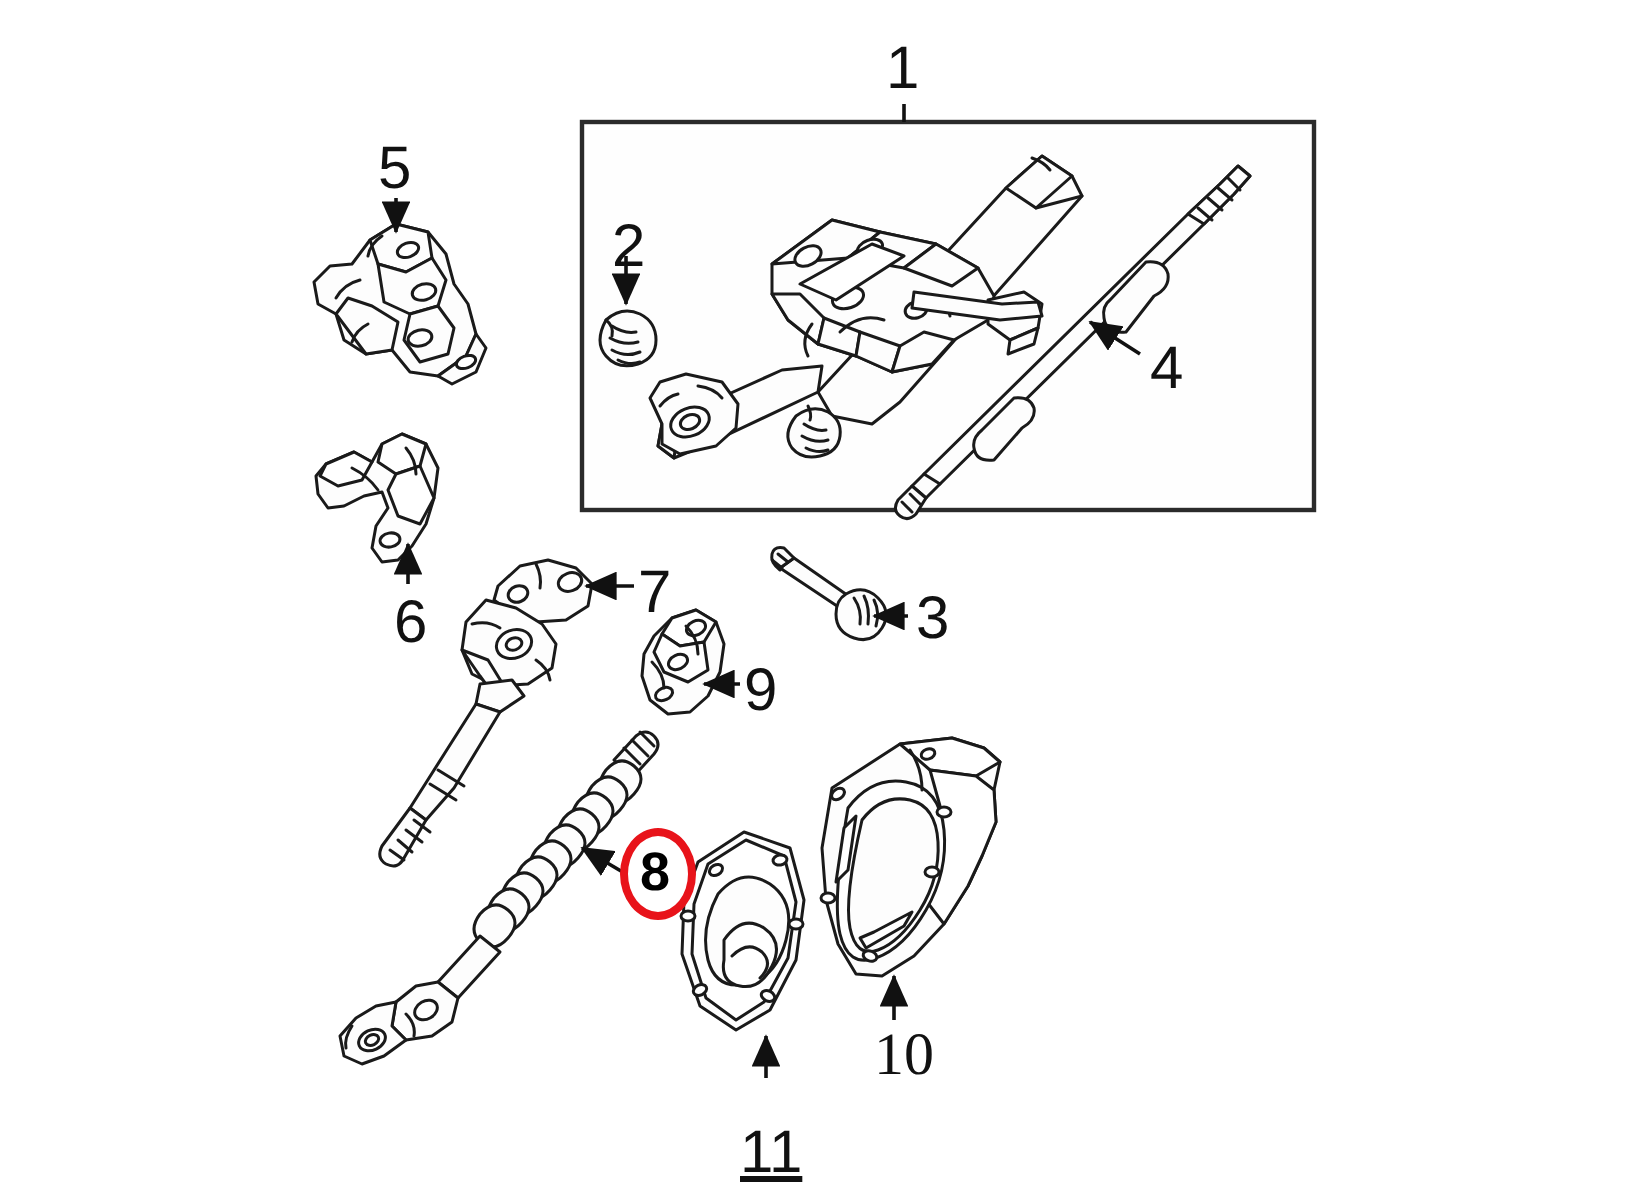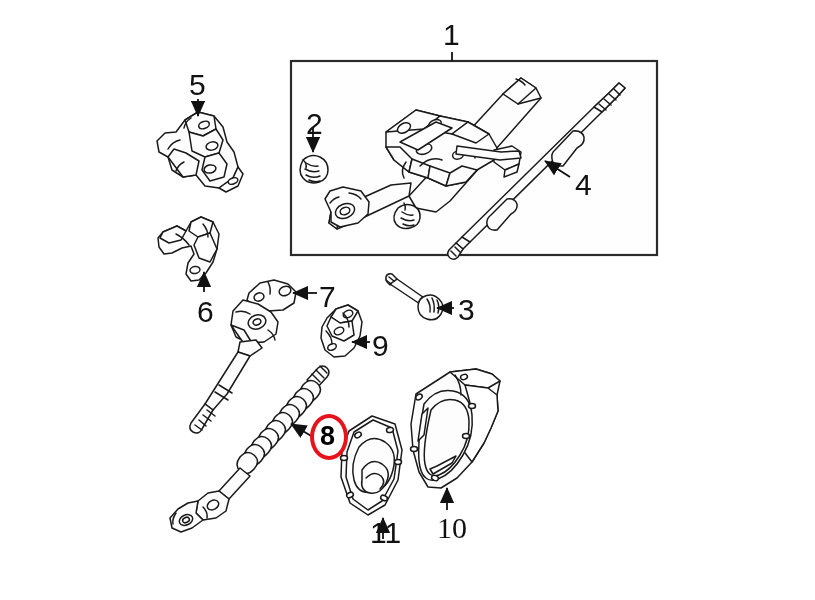--- a/index.html
+++ b/index.html
@@ -312,16 +312,16 @@
       <div class="callout-label" style="left: 443px; top: 20px;">1</div>
       <div class="callout-label" style="left: 306px; top: 109px;">2</div>
       <div class="callout-label" style="left: 458px; top: 295px;">3</div>
       <div class="callout-label" style="left: 575px; top: 170px;">4</div>
       <div class="callout-label" style="left: 189px; top: 70px;">5</div>
       <div class="callout-label" style="left: 197px; top: 297px;">6</div>
       <div class="callout-label" style="left: 319px; top: 282px;">7</div>
       <div class="callout-label highlight" style="left: 320px; top: 423px;">8</div>
       <div class="callout-label" style="left: 372px; top: 331px;">9</div>
       <div class="callout-label" style="left: 437px; top: 513px; font-family: Liberation Serif, serif;">10</div>
-      <div class="callout-label" style="left: 370px; top: 518px;">11</div>
+      <div class="callout-label" style="left: 370px; top: 562px; text-decoration: underline;">11</div>
     </div>
 
 </div>
 
 </body></html>

